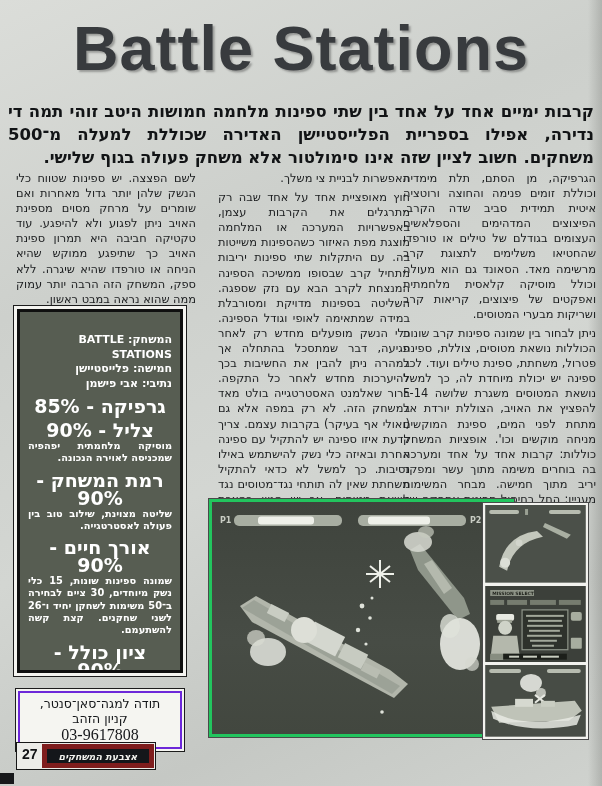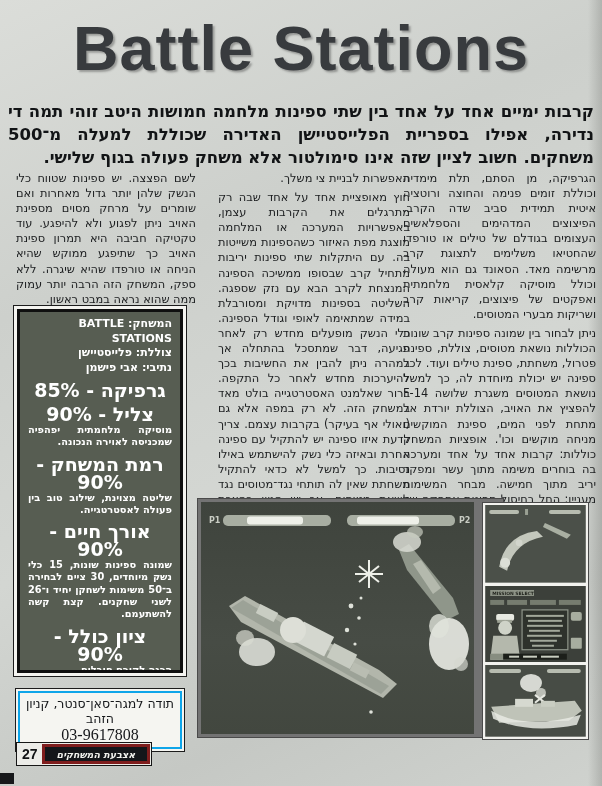--- a/index.html
+++ b/index.html
@@ -22,41 +22,41 @@
   .col{position:absolute;top:171px;direction:rtl;text-align:justify;color:#1b1d1f;
     font-size:11.4px;line-height:15.1px;overflow:hidden;}
   .col p{margin:0 0 4px 0;}
   .col-right{left:403px;width:193px;height:332px;}
   .col-middle{left:206px;width:192px;height:334px;margin-left:12px;}
   .col-left{left:16px;width:180px;height:140px;}
   
   .review-box{position:absolute;left:13px;top:305px;width:174px;height:372px;
     background:#f4f4f0;border:1px solid #1c1c1c;padding:3px;box-sizing:border-box;}
   .review-inner{width:100%;height:100%;box-sizing:border-box;border:3px solid #0f0f0f;
-    background:#575d52;color:#ffffff;direction:rtl;padding:5px 8px;overflow:hidden;}
+    background:#575d52;color:#ffffff;direction:rtl;padding:21px 8px;overflow:hidden;}
   .review-head{font-size:11px;font-weight:bold;line-height:14.5px;text-align:right;}
   .rating{margin-top:6px;}
   .rating-heading{font-size:19px;font-weight:bold;text-align:center;line-height:18px;}
   .rating-comment{font-size:9.8px;font-weight:bold;line-height:12.3px;text-align:justify;margin-top:1px;}
   
   .thanks-box{position:absolute;left:15px;top:688px;width:170px;background:#f5f5f1;
     border:1px solid #1c1c1c;padding:2px;box-sizing:border-box;}
-  .thanks-inner{border:2px solid #0ea5e9;padding:3px 4px;text-align:center;direction:rtl;}
+  .thanks-inner{border:2px solid #6d28d9;padding:3px 18px;text-align:center;direction:rtl;}
   .thanks-line1{font-size:12.5px;color:#15171a;}
   .thanks-line2{font-family:"Liberation Serif",serif;font-size:16px;color:#15171a;direction:ltr;}
   
   .footer{position:absolute;left:16px;top:742px;display:flex;align-items:stretch;
     border:1px solid #161616;background:#ececе8;background:#ecece8;padding:1px;}
   .footer-num{font-family:"Liberation Sans",sans-serif;font-weight:bold;font-size:14px;
     color:#101214;padding:2px 4px 1px 4px;}
   .footer-bar{background:#14161a;color:#f2f2ee;font-size:9.5px;font-weight:bold;font-style:italic;
-    padding:2px 12px 1px 12px;direction:rtl;display:flex;align-items:center;border:3px solid #7f1d1d;}
-  
-  .shot-main{position:absolute;left:197px;top:498px;width:307px;height:240px;
-    background:#737373;border:1px solid #4a4a4a;padding:3px;box-sizing:border-box;}
+    padding:2px 12px 1px 12px;direction:rtl;display:flex;align-items:center;border:5px solid #7f1d1d;}
+  
+  .shot-main{position:absolute;left:208px;top:498px;width:307px;height:240px;
+    background:#22c55e;border:1px solid #4a4a4a;padding:3px;box-sizing:border-box;}
   .shot-main svg{display:block;width:273px;height:232px;}
   .shot-strip{position:absolute;left:482px;top:502px;width:107px;height:238px;
     background:#f2f2ee;border:1px solid #4a4a4a;padding:2px;box-sizing:border-box;
     display:flex;flex-direction:column;gap:3px;}
   .shot-strip svg{display:block;width:101px;}
 </style>
 </head>
 <body>
 
 <div class="page-edge-right"></div>
@@ -80,21 +80,21 @@
   <p>לשם הפצצה. יש ספינות שטווח כלי הנשק שלהן יותר גדול מאחרות ואם שומרים על מרחק מסוים מספינת האויב ניתן לפגוע ולא להיפגע. עוד טקטיקה חביבה היא תמרון ספינת האויב כך שתיפגע ממוקש שהיא הניחה או טורפדו שהיא שיגרה. ללא ספק, המשחק הזה הרבה יותר עמוק ממה שהוא נראה במבט ראשון.</p>
 </div>
 
 <div class="review-box">
   <div class="review-inner">
     <div class="review-head">
       <span>המשחק:</span>
       <span>BATTLE STATIONS</span>
     </div>
     <div class="review-head">
-      <span>צוללת:</span>
+      <span>חמישה:</span>
       <span>פלייסטיישן</span>
     </div>
     <div class="review-head">
       <span>נתיבי:</span>
       <span>אבי פישמן</span>
     </div>
 
     <div class="rating">
       <div class="rating-heading">גרפיקה - 85%</div>
     </div>

